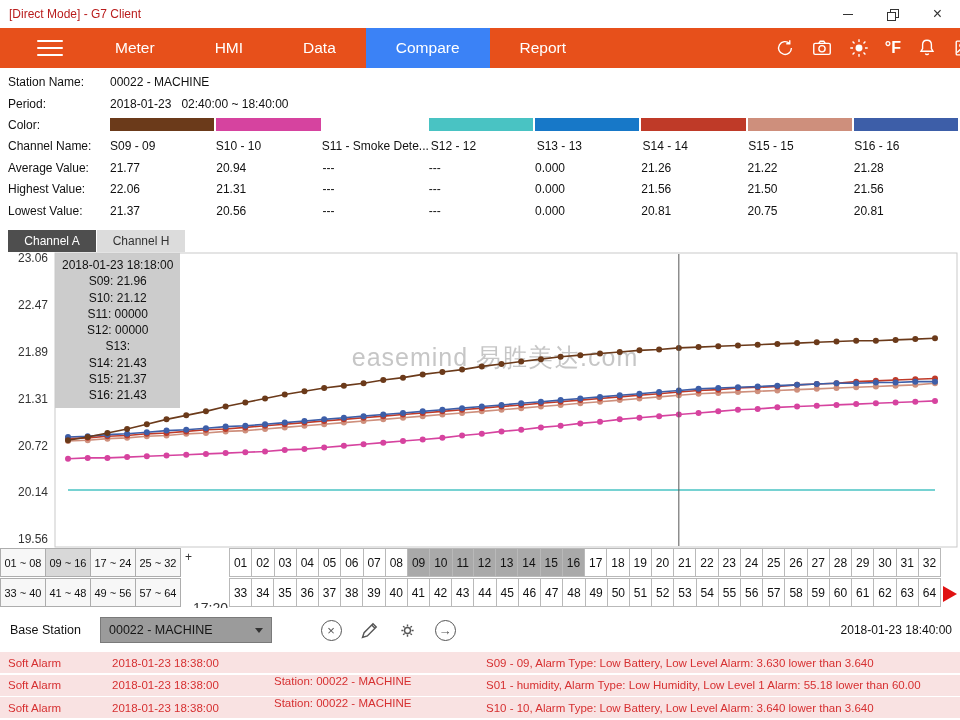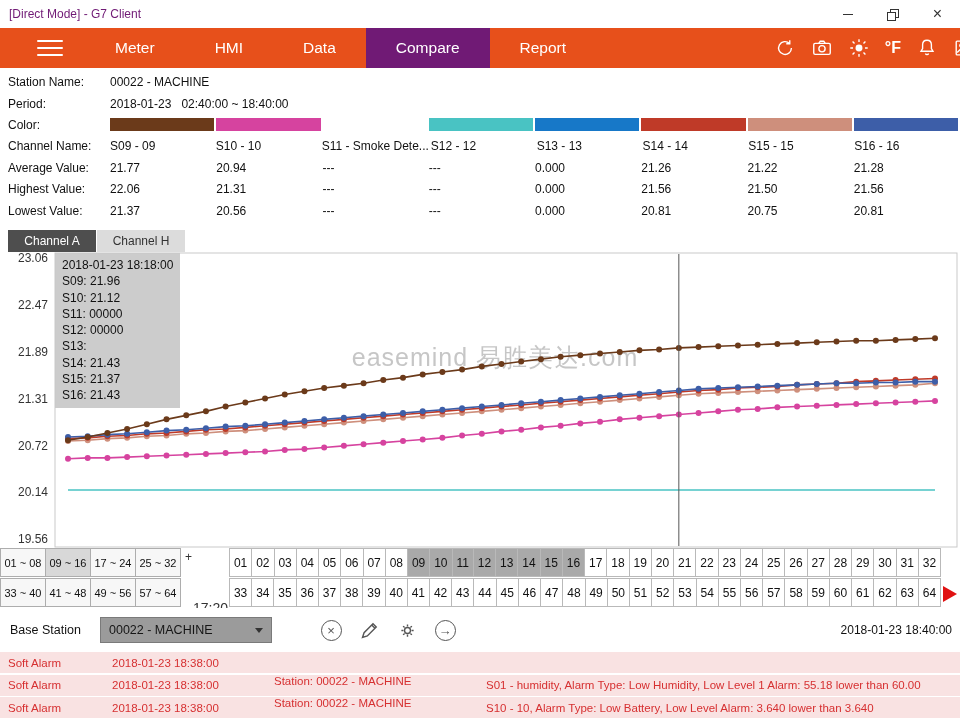--- a/index.html
+++ b/index.html
@@ -1,20 +1,20 @@
 <!DOCTYPE html>
 <html><head>
 <meta charset="utf-8">
 <style>
   html,body{margin:0;padding:0;}
   body{width:960px;height:720px;position:relative;overflow:hidden;background:#FFF;
        font-family:"Liberation Sans",sans-serif;color:#111;}
   
   #titlebar{position:absolute;top:0;left:0;width:960px;height:28px;background:#FFF;}
-  #title{position:absolute;left:9px;top:7px;font-size:12px;color:#701a75;}
+  #title{position:absolute;left:9px;top:7px;font-size:12px;color:#b91c1c;}
   #win-controls{position:absolute;right:0;top:0;height:28px;display:flex;}
   .wc{width:45px;height:28px;display:flex;align-items:center;justify-content:center;color:#333;font-size:16px;cursor:pointer;}
   .glyph-min{width:10px;border-top:1.4px solid #333;display:inline-block;}
   .glyph-restore{position:relative;width:11px;height:11px;display:inline-block;}
   .glyph-restore::before{content:"";position:absolute;left:3px;top:0;width:7px;height:7px;border:1px solid #333;}
   .glyph-restore::after{content:"";position:absolute;left:0;top:3px;width:7px;height:7px;border:1px solid #333;background:#FFF;}
   
   #navbar{position:absolute;top:28px;left:0;width:960px;height:40px;display:flex;align-items:center;background:#E7501B;padding-left:27px;}
   #hamburger{margin-left:10px;width:26px;display:flex;flex-direction:column;gap:4.5px;cursor:pointer;}
   #hamburger span{height:2.6px;background:#FFF;border-radius:1px;}
@@ -31,21 +31,21 @@
   .ilabel{position:absolute;left:8px;font-size:12px;color:#111;}
   .ivalue{position:absolute;left:110px;font-size:12px;color:#111;white-space:pre;}
   .cgrid{position:absolute;left:110px;right:2px;display:grid;grid-template-columns:repeat(8,1fr);column-gap:2px;}
   .color-cell{height:13px;}
   .cell{font-size:12px;white-space:nowrap;overflow:visible;}
   
   #chtabs{position:absolute;top:230px;left:8px;height:22px;display:flex;gap:1px;}
   .chtab{width:88px;height:22px;line-height:22px;text-align:center;font-size:12px;cursor:pointer;background:#DCDCDC;color:#333;}
   .chtab.active{background:#4E4E4E;color:#FFF;}
   
-  #chart{position:absolute;top:252px;left:0;width:960px;height:296px;background:#FFF;}
+  #chart{position:absolute;top:252px;left:0;width:960px;height:296px;background:#FFF;text-align:center;}
   #chart-svg{position:absolute;left:0;top:0;}
   #tooltip{position:absolute;left:55px;top:1px;background:rgba(199,199,199,0.9);padding:4px 7px;
            font-size:12px;line-height:16.3px;color:#111;white-space:nowrap;}
   
   #pagination{position:absolute;top:548px;left:0;width:960px;height:60px;background:#FFF;}
   #axis-plus{position:absolute;left:185px;top:2px;font-size:12px;color:#333;}
   #axis-time{position:absolute;left:193px;top:24px;font-size:14px;color:#333;margin-top:28px;}
   .pg-row{position:absolute;left:0;width:940px;height:29px;display:flex;}
   #pg-row-0{top:0}#pg-row-1{top:30px}
   .pg-group{flex:0 0 44px;border:1px solid #ADADAD;margin-right:-1px;font-size:11px;display:flex;
@@ -94,21 +94,21 @@
   <div id="navbar" style="background: rgb(231, 80, 27);">
     <div id="hamburger">
         <span></span>
         <span></span>
         <span></span>
       </div>
     <div id="nav-items">
         <div class="nav-item">Meter</div>
         <div class="nav-item">HMI</div>
         <div class="nav-item">Data</div>
-        <div class="nav-item" style="background: #701a75;">Compare</div>
+        <div class="nav-item" style="background: #3b82f6;">Compare</div>
         <div class="nav-item">Report</div>
       </div>
     <div id="nav-icons">
       <span>
         <svg viewBox="0 0 24 24" fill="none" stroke="#FFF" stroke-width="1.5">
             <path d="M19 12a7 7 0 1 1-2.05-4.95"></path>
             <path d="M17.2 3.6v3.8h-3.8"></path>
           </svg>
       </span>
       <span>
@@ -588,20 +588,21 @@
         <span class="circle-arrow">→</span>
       </div>
     <span id="tb-datetime">2018-01-23 18:40:00</span>
   </div>
 
   <div id="alarmlist">
       <div class="alarm-row" style="background: rgb(249, 226, 226); color: rgb(214, 48, 49);">
         <span class="al-type">Soft Alarm</span>
         <span class="al-time">2018-01-23 18:38:00</span>
         <span class="al-station">Station: 00022 - MACHINE</span>
+        <span class="al-msg">S09 - 09, Alarm Type: Low Battery, Low Level Alarm: 3.630 lower than 3.640</span>
       </div>
       <div class="alarm-row" style="background: rgb(249, 226, 226); color: rgb(214, 48, 49);">
         <span class="al-type">Soft Alarm</span>
         <span class="al-time">2018-01-23 18:38:00</span>
         <span class="al-station">Station: 00022 - MACHINE</span>
         <span class="al-msg">S01 - humidity, Alarm Type: Low Humidity, Low Level 1 Alarm: 55.18 lower than 60.00</span>
       </div>
       <div class="alarm-row" style="background: rgb(249, 226, 226); color: rgb(214, 48, 49);">
         <span class="al-type">Soft Alarm</span>
         <span class="al-time">2018-01-23 18:38:00</span>

